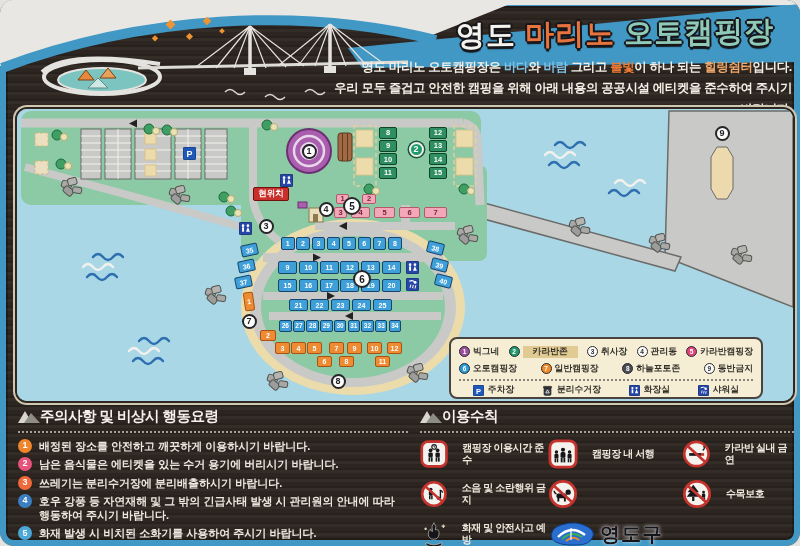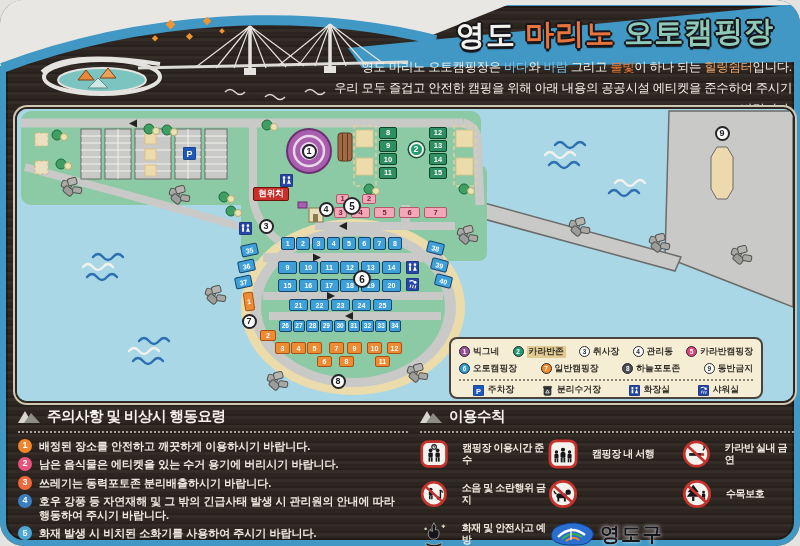--- a/index.html
+++ b/index.html
@@ -1,28 +1,28 @@
 <!DOCTYPE html>
 <html><head>
 <meta charset="utf-8">
 <style>
   html,body{margin:0;padding:0;background:#e5e3df;font-family:"Liberation Sans","DejaVu Sans",sans-serif;}
   .stage{position:relative;width:800px;height:546px;overflow:hidden;}
-  .sign{position:absolute;inset:0;border-radius:24px;overflow:hidden;
+  .sign{position:absolute;inset:0;border-radius:14px;overflow:hidden;
     background:#2f2722;
     background-image:repeating-linear-gradient(180deg, rgba(0,0,0,.16) 0 2px, rgba(255,255,255,.025) 2px 5px, rgba(0,0,0,.05) 5px 9px);
     box-shadow: inset 0 0 0 6px #4198c5, inset 0 0 0 8px rgba(0,0,0,.25);}
   .hdr-deco{position:absolute;left:0;top:0;}
   .bridge-art{position:absolute;left:20px;top:6px;}
   .title{position:absolute;left:438px;top:14px;width:354px;text-align:center;font-size:29px;font-weight:800;
     letter-spacing:1px;white-space:nowrap;transform:rotate(-0.8deg);}
   .title span{text-shadow:-2px 0 #17171b,2px 0 #17171b,0 -2px #17171b,0 2px #17171b,
     -1px -1px #17171b,1px 1px #17171b,-1px 1px #17171b,1px -1px #17171b,0 3px 1px #17171b;}
   .t-white{color:#f4f3ef;} .t-orange{color:#e8733d;} .t-mint{color:#8fcab8;}
-  .intro{position:absolute;left:330px;top:57px;width:462px;text-align:right;font-weight:400;
+  .intro{position:absolute;left:330px;top:57px;width:462px;text-align:right;font-weight:700;
     font-size:12.4px;line-height:1.7;color:#f3efe6;letter-spacing:-0.3px;}
   .c-b{color:#7fc3e8;} .c-o{color:#ef7a35;} .c-t{color:#efa869;}
   .map-panel{position:absolute;left:15px;top:107px;width:776px;height:292px;border:2px solid #30271f;
     border-radius:12px;overflow:hidden;background:#a9d7e6;box-shadow:0 0 0 2px #cfc7b2;}
   .map-panel svg.terrain{position:absolute;left:0;top:0;}
   #mapOverlay{position:absolute;inset:0;}
   .unit{position:absolute;display:flex;align-items:center;justify-content:center;border-radius:2px;
     font-weight:bold;box-sizing:border-box;border:1px solid rgba(15,35,60,.8);line-height:1;}
   .u-blue{background:#3f9fd8;color:#fff;border-color:#17456e;}
   .u-green{background:#2f8f63;color:#fff;border-color:#0d4427;}
@@ -34,28 +34,28 @@
   .badge-big{width:18px;height:18px;font-size:10px;}
   .cursign{position:absolute;background:#c9302c;border:1px solid #70100d;color:#fff;font-size:8.5px;
     font-weight:bold;display:flex;align-items:center;justify-content:center;border-radius:2px;}
   .fac{position:absolute;}
   .legend{position:absolute;left:432px;top:228px;width:314px;height:62px;background:#f5edd4;border:2px solid #4a4440;
     border-radius:8px;padding:4px 8px 3px;box-sizing:border-box;}
   .lrow{display:flex;align-items:center;justify-content:space-between;height:17px;}
   .litem{display:flex;align-items:center;gap:3px;font-size:8.8px;font-weight:bold;color:#33302a;white-space:nowrap;}
   .lbadge{width:11px;height:11px;border-radius:50%;border:1.5px solid #2a2a2e;display:flex;align-items:center;
     justify-content:center;font-size:6.5px;font-weight:bold;box-sizing:border-box;flex:none;}
-  .lhl{background:#e2cb92;padding:0 2px;}
+  .lhl{background:#e2cb92;padding:0 10px;}
   .lfac{display:flex;align-items:center;justify-content:space-around;border-top:2px dotted #8a837a;
     margin-top:2px;padding-top:3px;}
   .lfitem{display:flex;align-items:center;gap:4px;font-size:8.8px;font-weight:bold;color:#33302a;}
   .bottom-sec{position:absolute;}
   .notice{left:18px;top:407px;width:390px;}
   .rules{left:420px;top:407px;width:374px;}
-  .sec-head{display:flex;align-items:center;gap:7px;border-bottom:2px dotted #a89f92;padding-bottom:5px;margin-bottom:6px;}
+  .sec-head{display:flex;align-items:center;border-bottom:2px dotted #a89f92;padding-bottom:5px;margin-bottom:6px;}
   .sec-title{color:#f4f1ea;font-size:14.5px;font-weight:bold;letter-spacing:-0.5px;}
   .nlist{list-style:none;margin:0;padding:0;}
   .nitem{display:flex;gap:7px;margin:4px 0;font-size:11px;color:#ece8df;font-weight:600;line-height:1.3;}
   .ncirc{width:14px;height:14px;border-radius:50%;color:#fff;font-size:9px;font-weight:bold;display:flex;
     align-items:center;justify-content:center;flex:none;margin-top:0px;}
   .rgrid{display:grid;grid-template-columns:128px 134px 112px;row-gap:10px;column-gap:0px;align-items:center;}
   .ritem{display:flex;align-items:center;gap:14px;}
   .rlabel{font-size:10px;font-weight:bold;color:#eee8dd;line-height:1.2;white-space:pre-line;letter-spacing:-0.4px;}
   .logoitem{display:flex;align-items:center;gap:6px;}
   .logotext{font-size:20px;font-weight:800;color:#14151c;letter-spacing:1px;
@@ -442,21 +442,21 @@
           <li class="nitem">
             <span class="ncirc" style="background:#f0862c;">1</span>
             <span>배정된 장소를 안전하고 깨끗하게 이용하시기 바랍니다.</span>
           </li>
           <li class="nitem">
             <span class="ncirc" style="background:#e8537a;">2</span>
             <span>남은 음식물은 에티켓을 있는 수거 용기에 버리시기 바랍니다.</span>
           </li>
           <li class="nitem">
             <span class="ncirc" style="background:#ef6a3a;">3</span>
-            <span>쓰레기는 동력포토존 분리배출하시기 바랍니다.</span>
+            <span>쓰레기는 분리수거장에 분리배출하시기 바랍니다.</span>
           </li>
           <li class="nitem">
             <span class="ncirc" style="background:#3a7fc1;">4</span>
             <span>호우 강풍 등 자연재해 및 그 밖의 긴급사태 발생 시 관리원의 안내에 따라 행동하여 주시기 바랍니다.</span>
           </li>
           <li class="nitem">
             <span class="ncirc" style="background:#4aa8d8;">5</span>
             <span>화재 발생 시 비치된 소화기를 사용하여 주시기 바랍니다.</span>
           </li>
         </ol>

